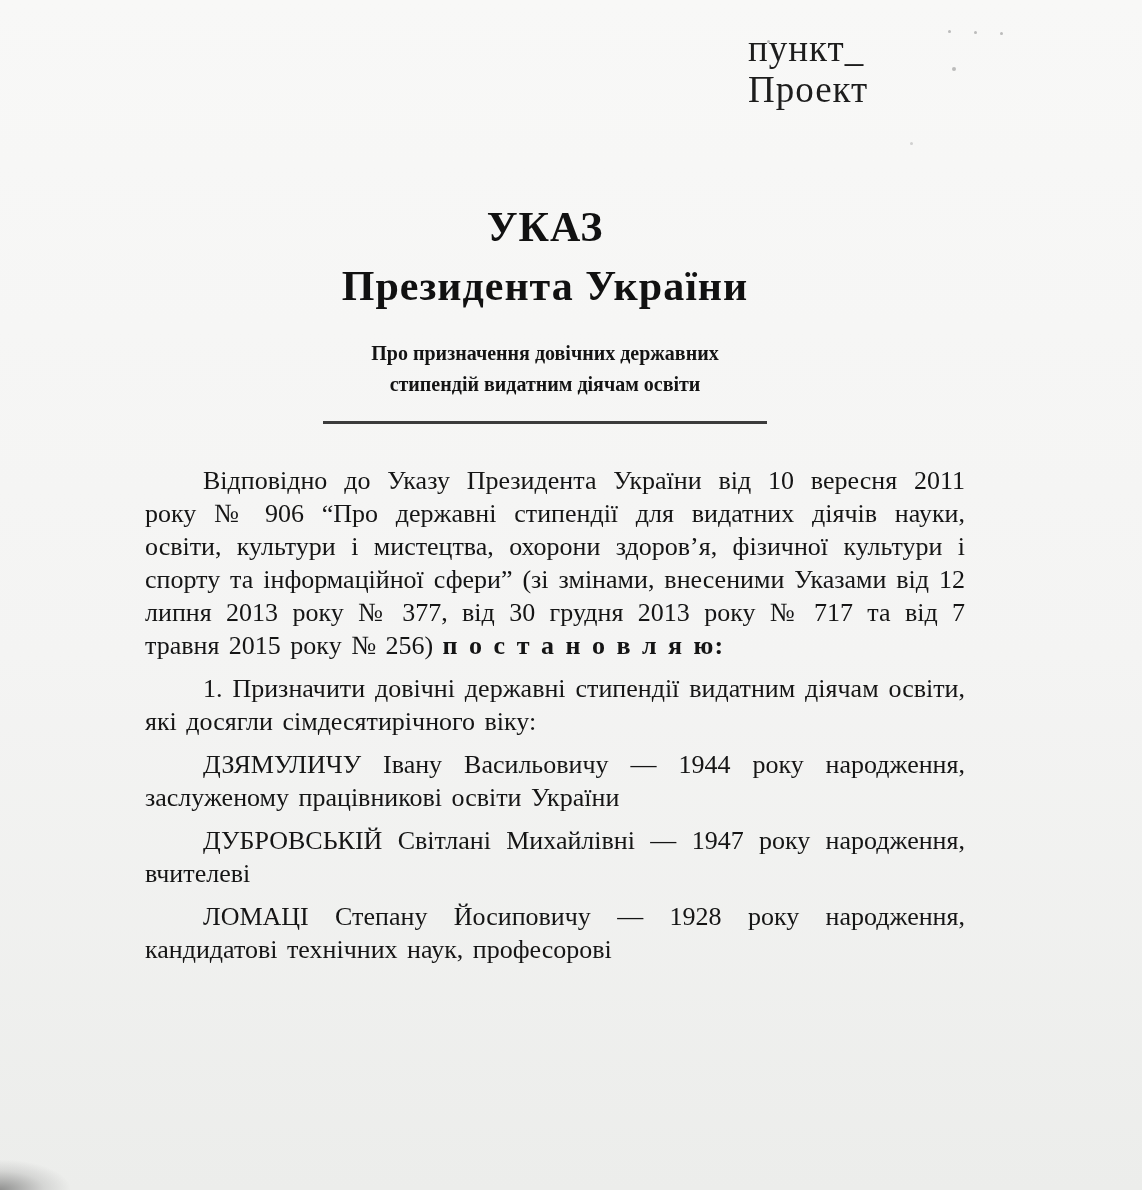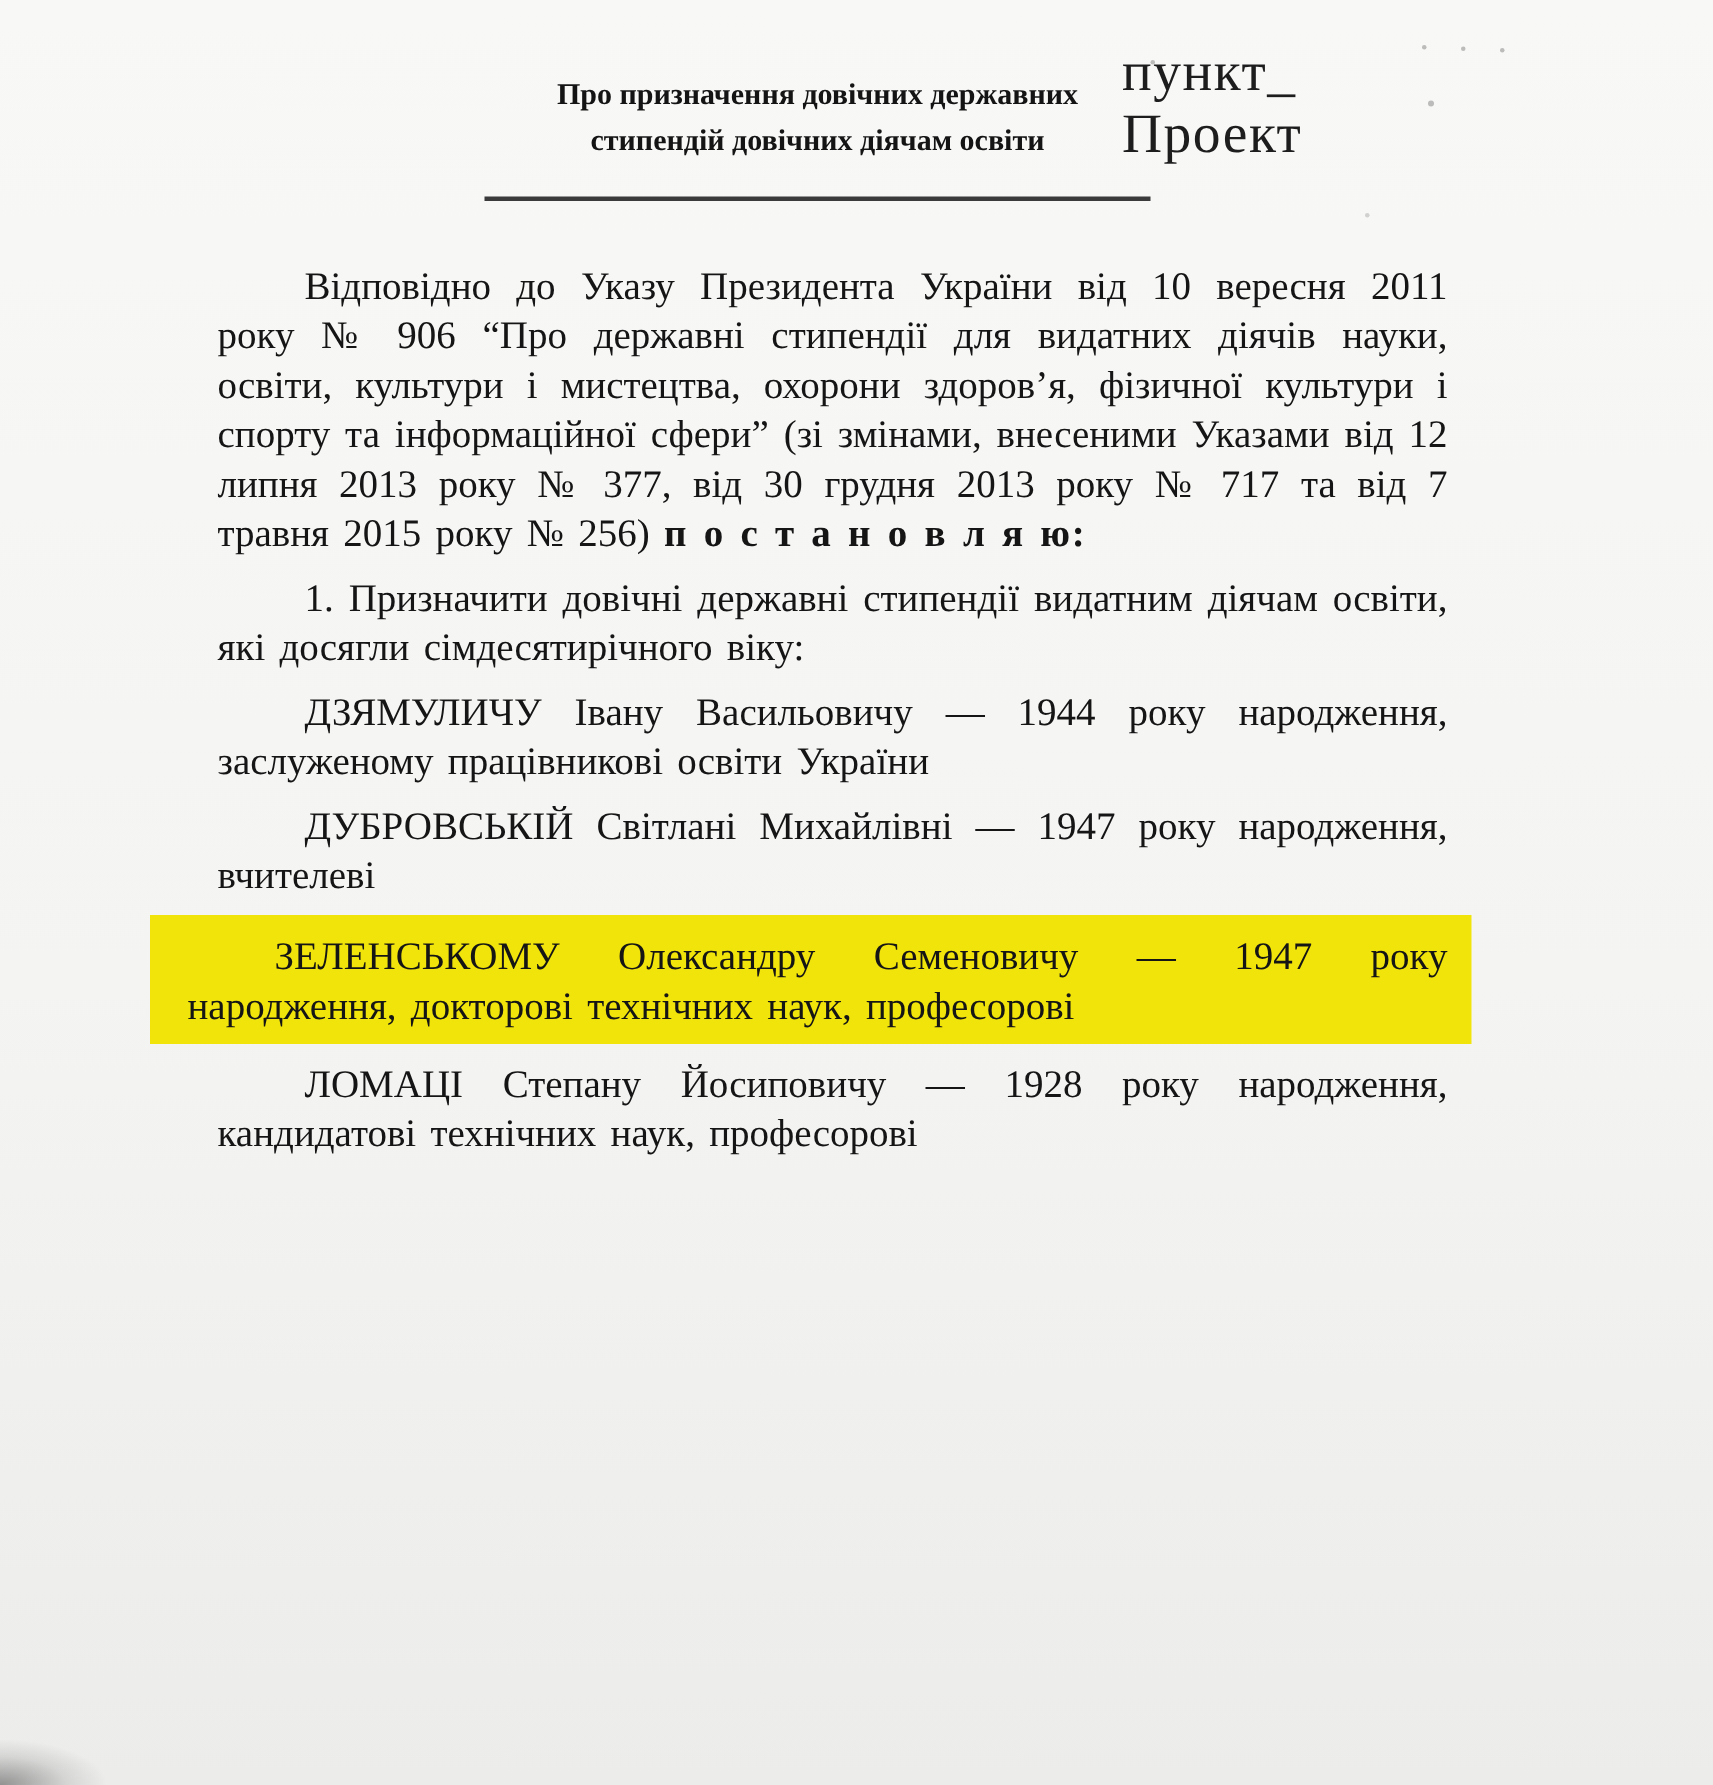--- a/index.html
+++ b/index.html
@@ -78,36 +78,39 @@
 </head>
 <body>
 
 <div class="page">
 
   <div class="corner-note">
     <div>пункт_</div>
     <div>Проект</div>
   </div>
 
+  <h1 class="title">
+    <span>УКАЗ</span><br>
+    <span>Президента України</span>
+  </h1>
 
   <h2 class="subtitle">
     <span>Про призначення довічних державних</span><br>
-    <span>стипендій довічних діячам освіти</span>
+    <span>стипендій видатним діячам освіти</span>
   </h2>
 
   <div class="rule"></div>
 
   <div class="body-text">
     <p><span>Відповідно до Указу Президента України від 10 вересня 2011 року № 906 “Про державні стипендії для видатних діячів науки, освіти, культури і мистецтва, охорони здоров’я, фізичної культури і спорту та інформаційної сфери” (зі змінами, внесеними Указами від 12 липня 2013 року № 377, від 30 грудня 2013 року № 717 та від 7 травня 2015 року № 256) </span><span class="resolve-word">п о с т а н о в л я ю:</span></p>
 
     <p>1. Призначити довічні державні стипендії видатним діячам освіти, які досягли сімдесятирічного віку:</p>
 
     <p class="entry">ДЗЯМУЛИЧУ Івану Васильовичу — 1944 року народження, заслуженому працівникові освіти України</p>
     <p class="entry">ДУБРОВСЬКІЙ Світлані Михайлівні — 1947 року народження, вчителеві</p>
-    <p class="entry highlight">ЗЕЛЕНСЬКОМУ Олександру Семеновичу — 1947 року народження, докторові технічних наук, професорові</p>
     <p class="entry">ЛОМАЦІ Степану Йосиповичу — 1928 року народження, кандидатові технічних наук, професорові</p>
   </div>
 
   <div class="artifact" style="left:767px; top:40px; width:3px; height:3px;"></div>
   <div class="artifact" style="left:948px; top:30px; width:3px; height:3px;"></div>
   <div class="artifact" style="left:974px; top:31px; width:3px; height:3px;"></div>
   <div class="artifact" style="left:1000px; top:32px; width:3px; height:3px;"></div>
   <div class="artifact" style="left:952px; top:67px; width:4px; height:4px;"></div>
   <div class="artifact" style="left:910px; top:142px; width:3px; height:3px; opacity:.35;"></div>
   <div class="smudge"></div>

